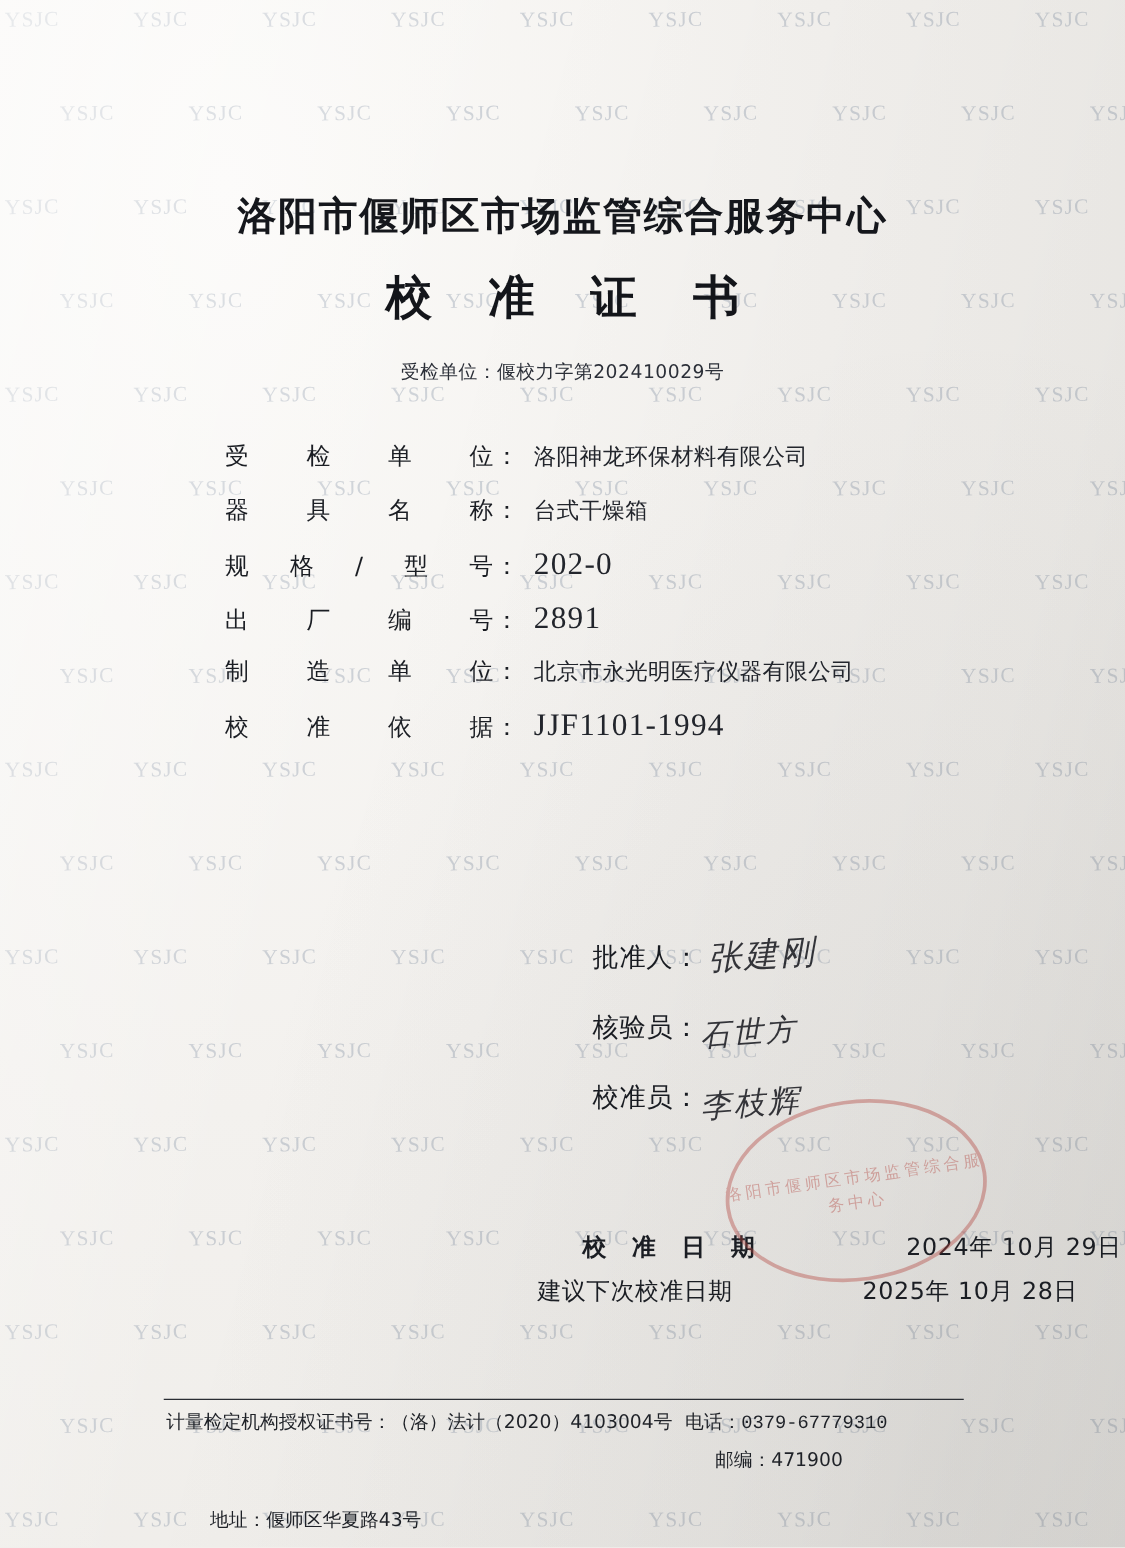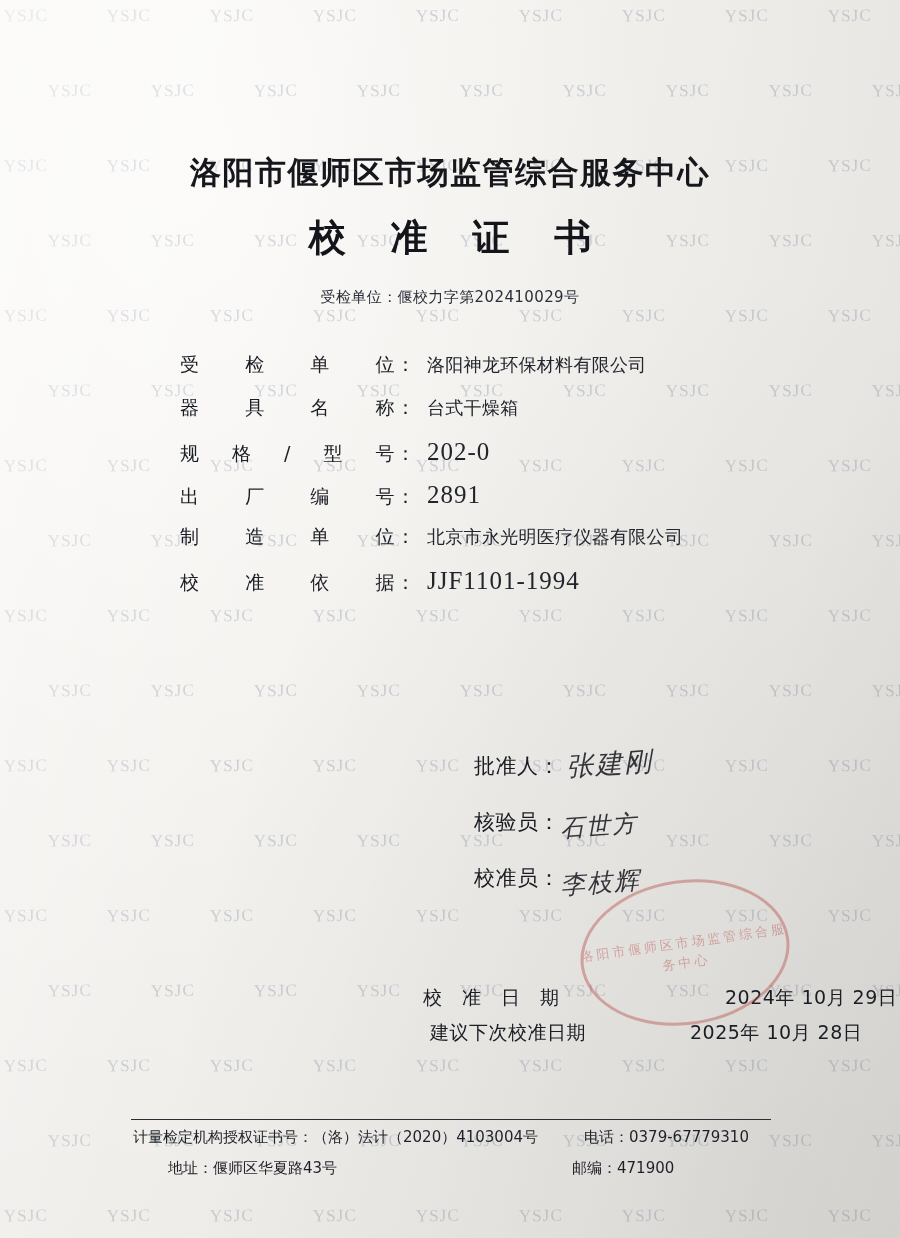--- a/index.html
+++ b/index.html
@@ -214,22 +214,23 @@
   }
   .date-row {
     position: relative;
     height: 35px;
     font-family: "DejaVu Sans", "Liberation Sans", sans-serif;
     font-size: 19px;
     color: #1a1d23;
   }
   .date-label-spaced {
     position: absolute;
-    left: 423px;
+    left: 466px;
     letter-spacing: 7px;
+    font-weight: bold;
   }
   .date-label {
     position: absolute;
     left: 430px;
     letter-spacing: 0.5px;
   }
   .date-value {
     position: absolute;
     left: 700px;
     letter-spacing: 0.5px;
@@ -257,22 +258,22 @@
     width: 900px;
     font-family: "DejaVu Sans", "Liberation Sans", sans-serif;
     font-size: 15px;
     color: #1e2127;
   }
   .footer-row {
     position: relative;
     height: 31px;
   }
   .footer-left { position: absolute; left: 133px; }
-  .footer-left-2 { position: absolute; left: 168px; }
-  .footer-right { position: absolute; left: 584px; }
+  .footer-left-2 { position: absolute; left: 168px; margin-top: 48px; }
+  .footer-right { position: absolute; left: 548px; font-family: Liberation Mono, monospace; }
   .footer-right-2 { position: absolute; left: 572px; }
 </style>
 </head>
 <body>
 
 <div class="page">
 
   <div class="watermark-layer" id="wm-layer">
       <span class="wm" style="left: 4px; top: 6px;">YSJC</span>
       <span class="wm" style="left: 107px; top: 6px;">YSJC</span>

